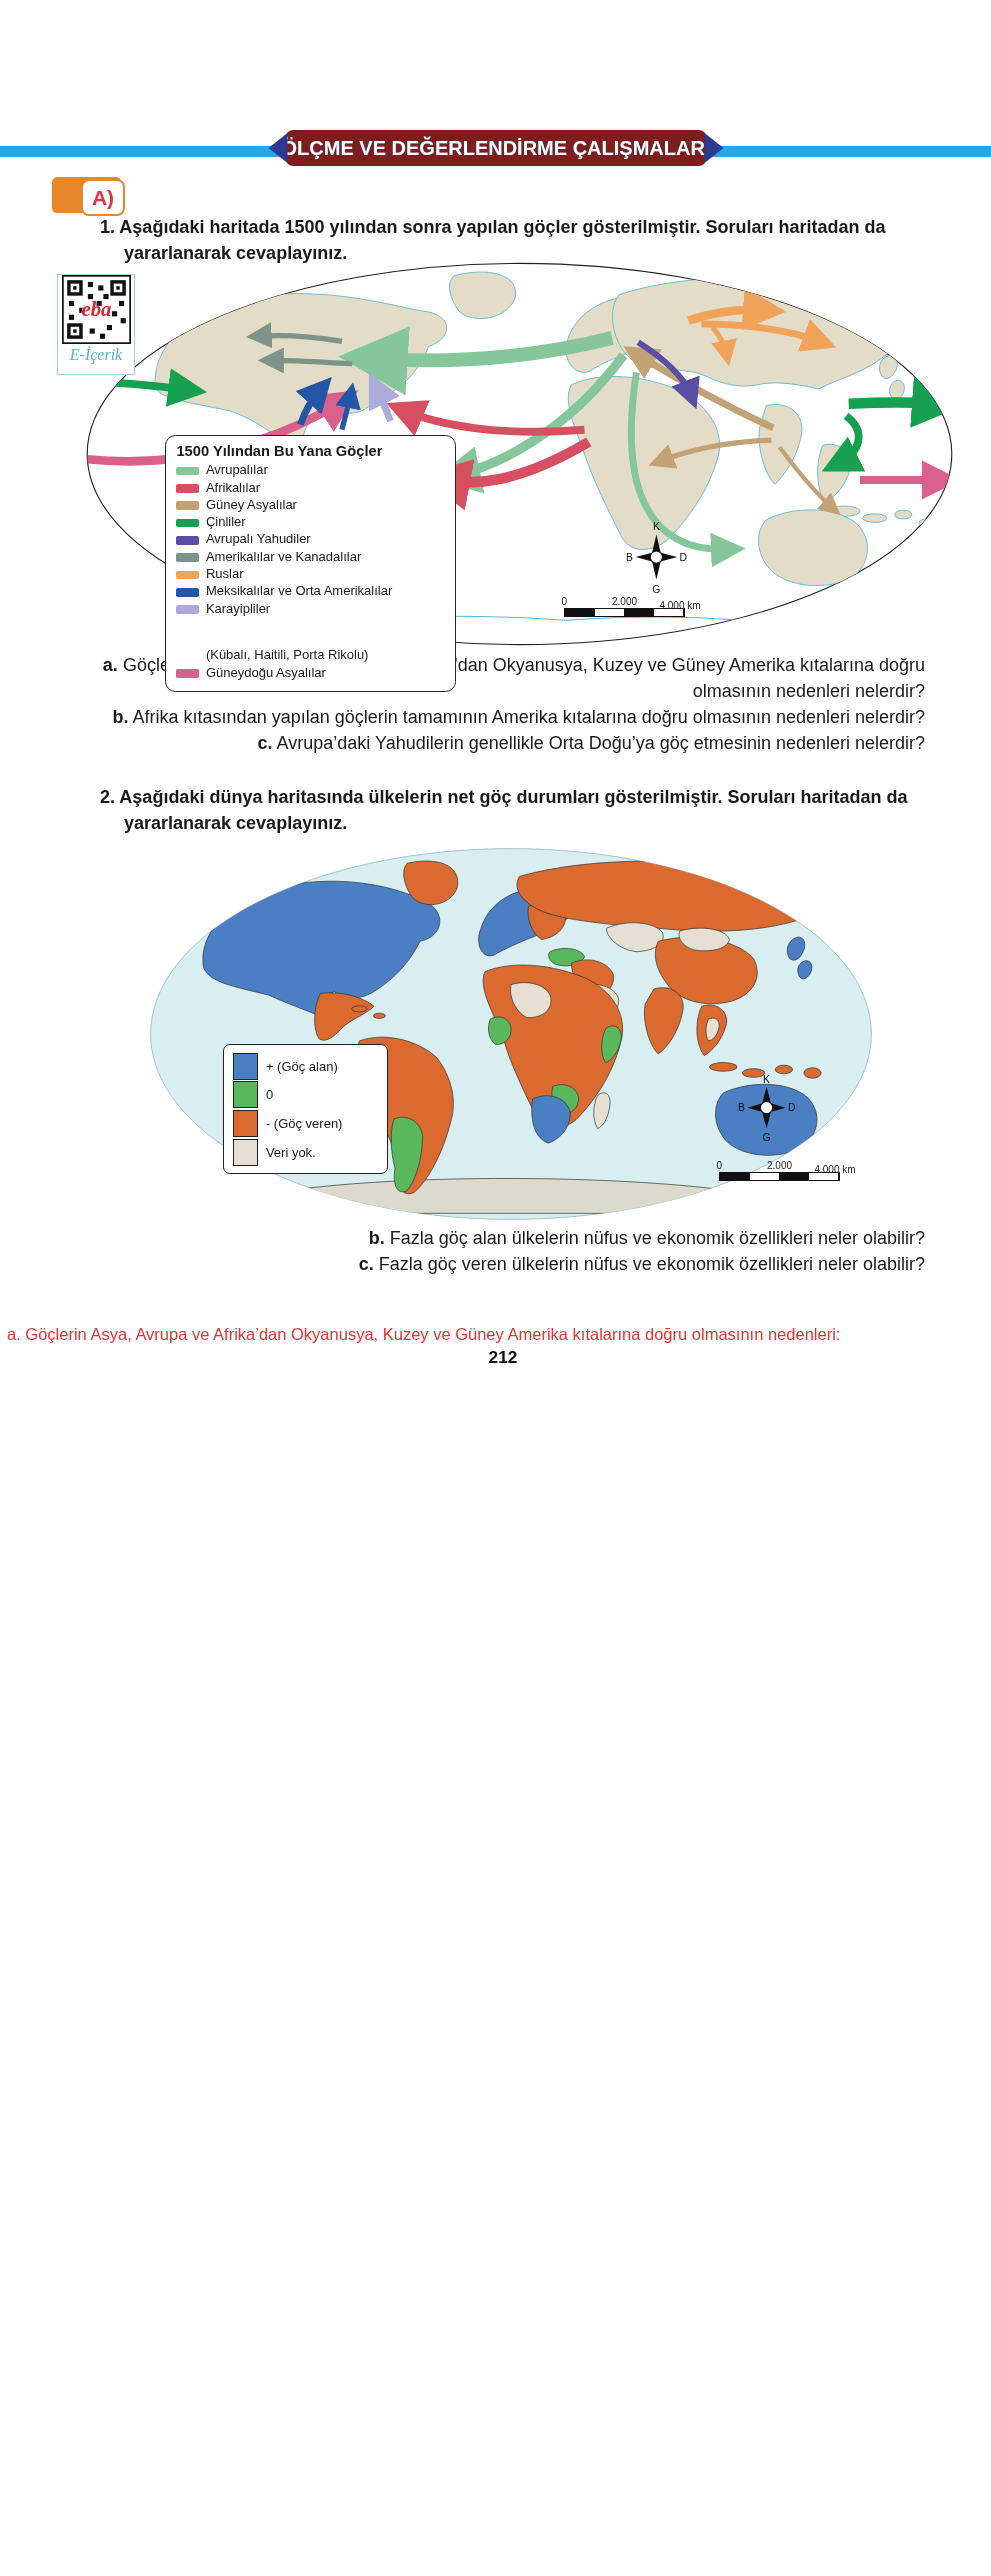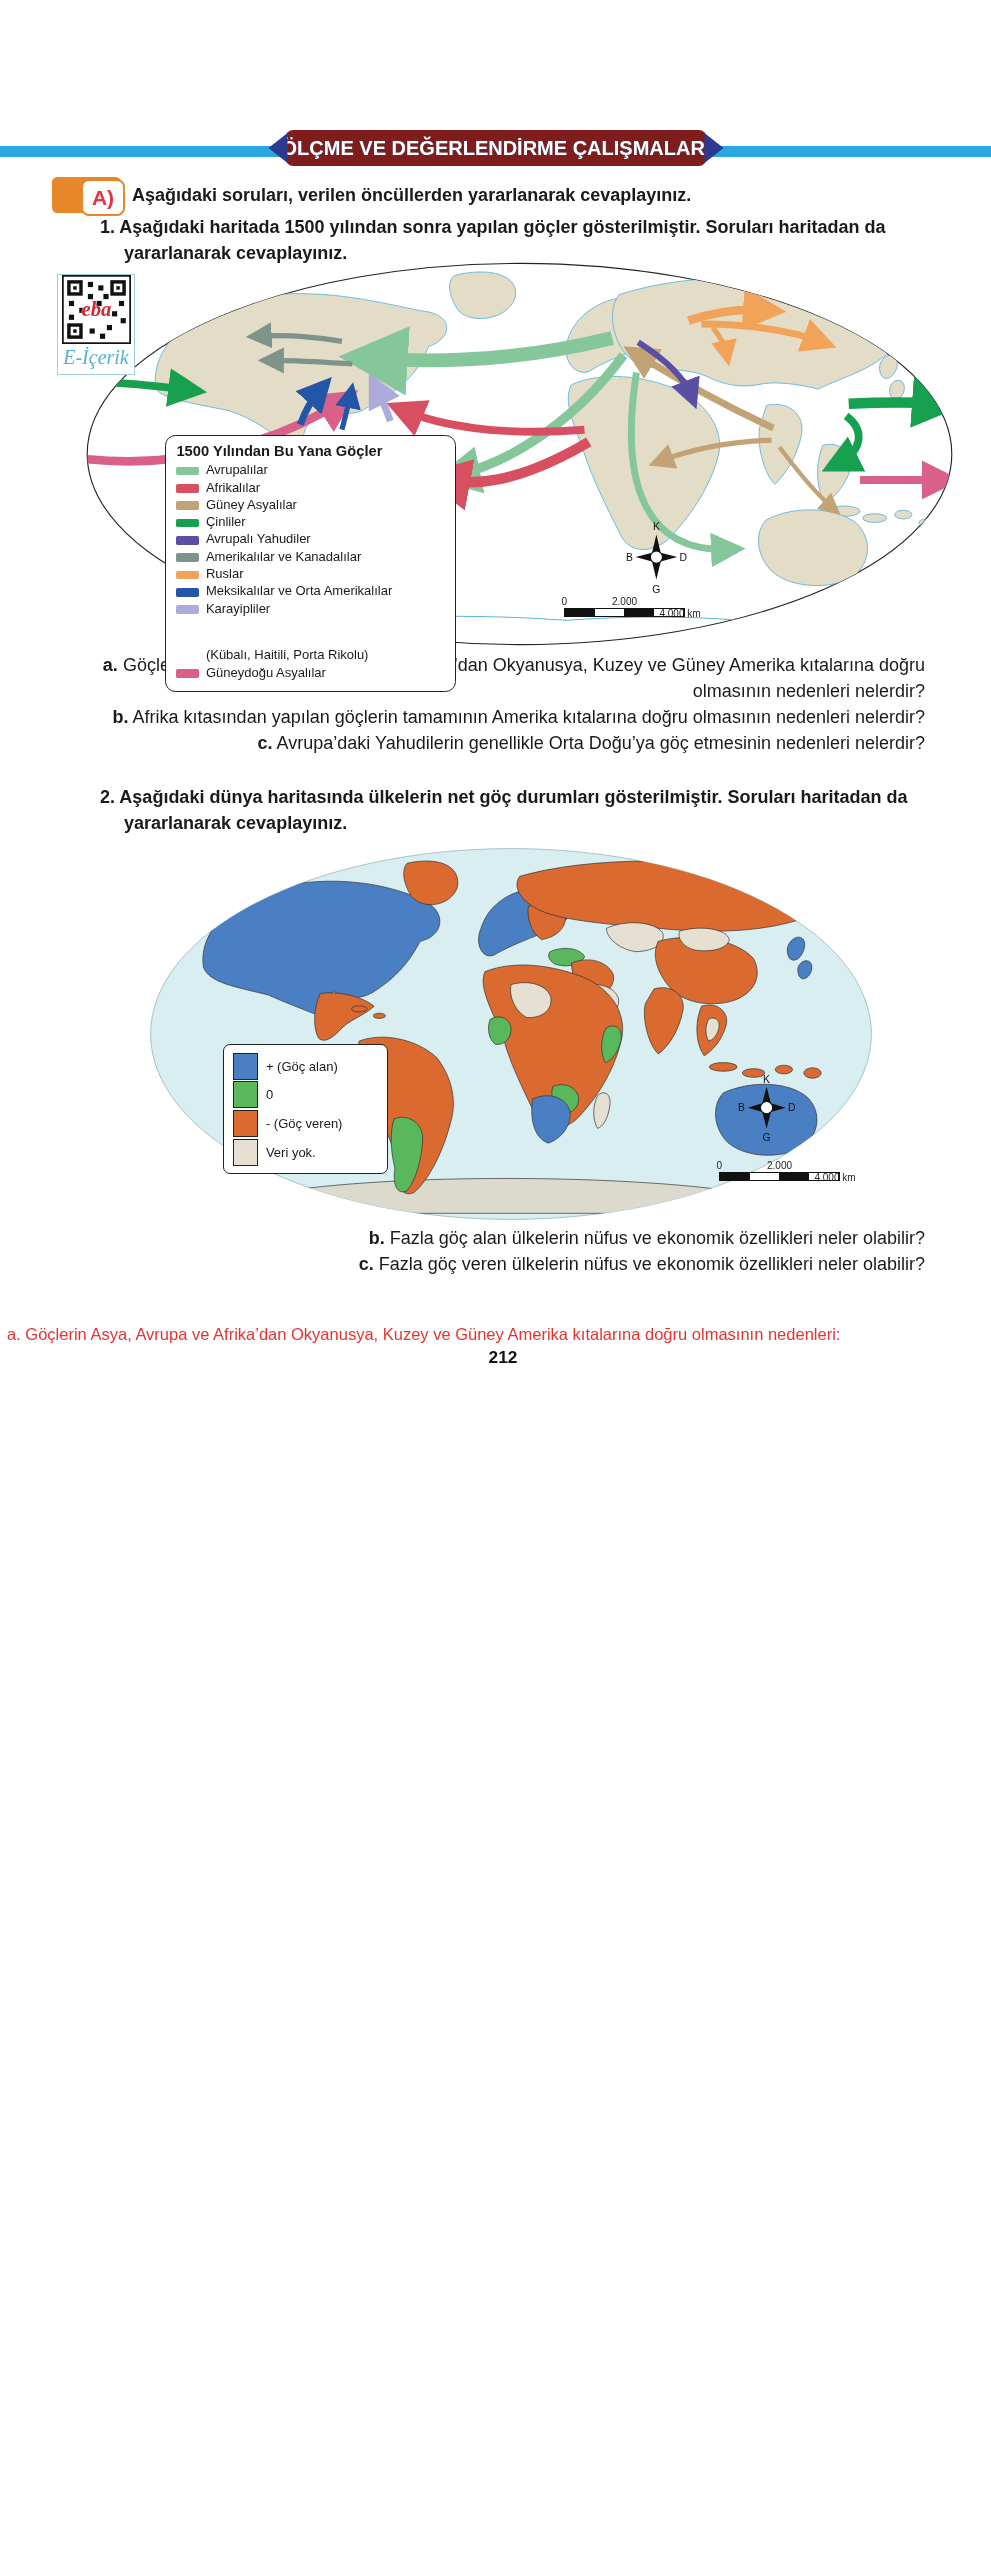--- a/index.html
+++ b/index.html
@@ -35,21 +35,21 @@
   .subq{padding-left:26px;text-indent:-26px;text-align:right;}
 
   
   .map1{position:absolute;left:82px;top:258px;width:875px;height:392px;}
   .map2{position:absolute;left:147px;top:846px;width:728px;height:376px;}
   .map1 svg,.map2 svg{position:absolute;left:0;top:0;}
 
   
   .qr{position:absolute;left:57px;top:274px;width:76px;height:99px;z-index:3;background:#fff;
       border:0.9px solid #9fcfe0;display:flex;flex-direction:column;align-items:center;}
-  .qr .label{color:#54b2cf;font-style:italic;font-size:20px;font-family:"Liberation Serif",serif;margin-top:1.7px;}
+  .qr .label{color:#54b2cf;font-style:italic;font-size:16px;font-family:"Liberation Serif",serif;margin-top:1.7px;}
 
   
   .legend1{position:absolute;left:83px;top:177px;width:270px;background:#fff;border:1.7px solid #222;
            border-radius:10.4px;padding:7px 8.7px 7.8px 10.4px;z-index:2;}
   .legend1-title{font-weight:bold;font-size:14.7px;margin-bottom:4.3px;}
   .lrow{display:flex;align-items:flex-start;margin-bottom:2.6px;}
   .lswatch{flex:0 0 22.5px;height:8.7px;margin:3.5px 7px 0 0;border-radius:1.7px;}
   .ltext{font-size:13px;line-height:14.7px;}
   .lsub{display:block;margin-top:32px;}
   .lsub:empty{display:none;}
@@ -59,21 +59,21 @@
            border-radius:7px;padding:7.8px 7px 5.2px 8.7px;z-index:2;}
   .l2row{display:flex;align-items:center;margin-bottom:1.7px;}
   .l2swatch{flex:0 0 23.4px;height:25px;border:0.9px solid #222;margin-right:7.8px;}
   .l2text{font-size:13px;}
 
   
   .scalebar{position:absolute;z-index:2;width:121px;}
   .scalebar .labels{position:relative;height:12px;font-size:10px;color:#222;}
   .scalebar .labels .z{position:absolute;left:-2.6px;top:0;}
   .scalebar .labels .m{position:absolute;left:50%;transform:translateX(-50%);top:0;}
-  .scalebar .labels .e{position:absolute;right:-15.6px;top:12px;}
+  .scalebar .labels .e{position:absolute;right:-15.6px;top:4px;}
   .scalebar .bar{display:flex;height:7px;border:0.9px solid #111;}
   .scalebar .bar span{flex:1;}
   .seg-b{background:#111;} .seg-w{background:#fff;border-left:0.9px solid #111;border-right:0.9px solid #111;}
   .sb1{left:482px;top:338px;} .sb2{left:572px;top:314px;}
 
   
   .answers{position:absolute;left:7px;top:1323px;width:978px;}
   .answers p{margin:0;font-size:16.5px;line-height:23.4px;color:#e63332;}
   .answers p.page{color:#111;font-weight:bold;text-align:center;font-size:17.3px;}
 </style>
@@ -86,21 +86,20 @@
   <div class="banner">
     <span class="chev l"></span>
     <span class="title">ÖLÇME VE DEĞERLENDİRME ÇALIŞMALARI</span>
     <span class="chev r"></span>
   </div>
 
   <div class="badge-tab"></div>
   <div class="badge-box">
     <span>A)</span>
   </div>
-  <div class="instruction">Aşağıdaki soruları, verilen öncüllerden yararlanarak cevaplayınız.</div>
 
   <div class="qtext q1"><span class="qlabel">1.</span> <span>Aşağıdaki haritada 1500 yılından sonra yapılan göçler gösterilmiştir. Soruları haritadan da yararlanarak cevaplayınız.</span></div>
 
   <div class="map1">
     <svg width="875" height="392" viewBox="0 0 1010 452">
       <defs>
         <marker id="mh-eur" markerWidth="5" markerHeight="5" refX="2.5" refY="2.5" orient="auto">
             <path d="M0,0 L5,2.5 L0,5 Z" fill="#85c79b"></path>
           </marker>
         <marker id="mh-afr" markerWidth="5" markerHeight="5" refX="2.5" refY="2.5" orient="auto">

